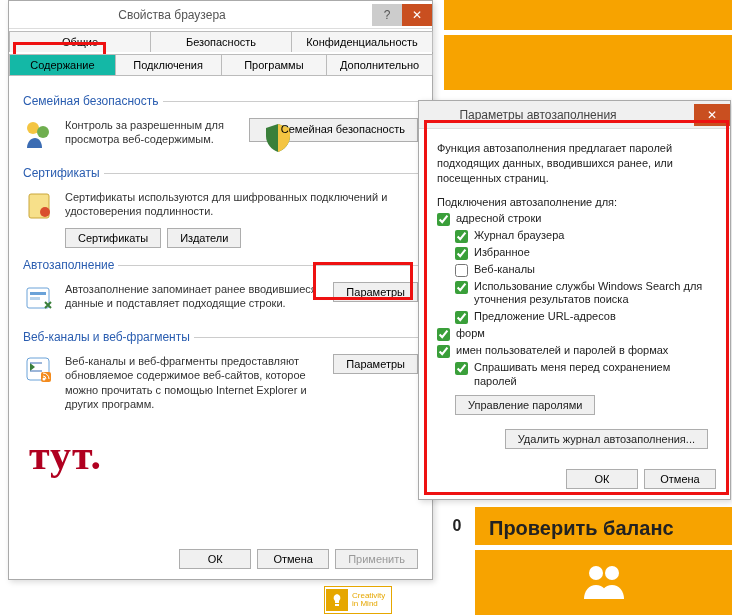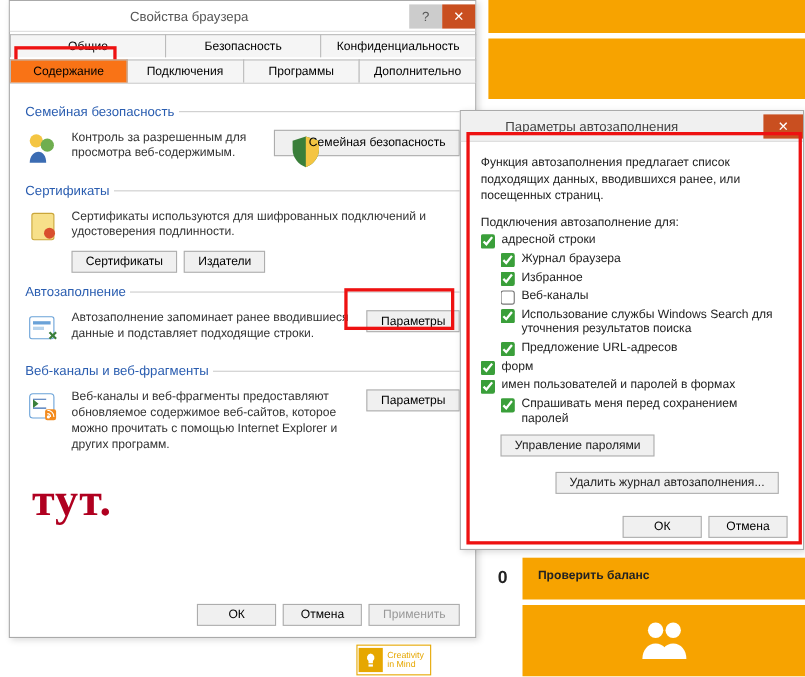--- a/index.html
+++ b/index.html
@@ -2,40 +2,40 @@
 <html><head>
 <meta charset="utf-8">
 <style>
   * { box-sizing: border-box; font-family: "Segoe UI", Tahoma, sans-serif; }
   body { margin: 0; width: 732px; height: 615px; background: #fff; overflow: hidden; position: relative; font-size: 12px; }
 
   
   .bg-bar { position: absolute; background: #f7a300; }
   .bg-bar.top { left: 444px; top: 0; width: 288px; height: 30px; }
   .bg-bar.right { left: 444px; top: 35px; width: 288px; height: 55px; }
-  .bg-bar.balance { left: 475px; top: 507px; width: 257px; height: 38px; color: #222; font-weight: bold; font-size: 11px; padding: 10px 14px; }
+  .bg-bar.balance { left: 475px; top: 507px; width: 257px; height: 38px; color: #222; font-weight: bold; font-size: 20px; padding: 10px 14px; }
   .bg-bar.lower { left: 475px; top: 550px; width: 257px; height: 65px; display: flex; align-items: center; justify-content: center; }
   .bg-num { position: absolute; left: 444px; top: 507px; width: 26px; height: 38px; color: #222; font-weight: bold; font-size: 16px; display: flex; align-items: center; justify-content: center; }
   .people-icon svg { width: 48px; height: 36px; fill: #fff; }
 
   
   .dialog { position: absolute; background: #fff; border: 1px solid #aaa; box-shadow: 2px 2px 6px rgba(0,0,0,0.15); }
   .dlg-main { left: 8px; top: 0; width: 425px; height: 580px; }
   .titlebar { height: 28px; background: #fff; display: flex; align-items: center; border-bottom: 1px solid #ddd; position: relative; gap: 37px; }
   .titlebar .title { flex: 1; text-align: center; color: #555; font-size: 12px; }
   .titlebar .btns { display: flex; }
   .titlebar .tbtn { width: 30px; height: 22px; display:flex; align-items:center; justify-content:center; color:#fff; font-size: 12px; }
   .tbtn.help { background: #ccc; color:#555; }
   .tbtn.close { background: #c94f20; }
 
   .tabs { display: flex; flex-wrap: wrap; border-bottom: 1px solid #bbb; }
   .tab { padding: 4px 12px; border: 1px solid #bbb; border-bottom: none; background: #f5f5f5; font-size: 11px; margin-right: -1px; margin-top: 2px; cursor: default; }
   .tabrow { width: 100%; display: flex; }
   .tabrow .tab { flex: 1; text-align: center; white-space: nowrap; }
-  .tab.active { background: #f97316; position: relative; z-index: 2; }
+  .tab.active { background: #14b8a6; position: relative; z-index: 2; }
 
   .body { padding: 8px 14px; }
 
   fieldset.section { border: none; border-top: 1px solid #ccc; margin: 10px 0 4px; padding: 6px 0 0; }
   fieldset.section legend { color: #2a5db0; font-size: 12px; padding: 0 4px 0 0; margin-left: 0; }
 
   .row { display: flex; align-items: flex-start; gap: 8px; margin: 4px 0; }
   .row .icon { width: 34px; height: 34px; flex: 0 0 34px; }
   .row .text { flex: 1; font-size: 11px; color: #333; line-height: 1.3; }
   .row .side { flex: 0 0 auto; }
@@ -210,21 +210,21 @@
 </div>
 
 <div class="dialog dlg-sec">
   <div class="titlebar">
     <span class="title">Параметры автозаполнения</span>
     <div class="btns">
       <div class="tbtn close2">✕</div>
     </div>
   </div>
   <div class="sec-body">
-    <p>Функция автозаполнения предлагает список подходящих данных, вводившихся ранее, или посещенных страниц.</p>
+    <p>Функция автозаполнения предлагает паролей подходящих данных, вводившихся ранее, или посещенных страниц.</p>
     <div style="margin-bottom:4px;">Подключения автозаполнение для:</div>
 
     <div class="cb">
         <input type="checkbox" checked="" style="">
         <label>адресной строки</label>
       </div>
     <div class="cb indent">
         <input type="checkbox" checked="" style="">
         <label>Журнал браузера</label>
       </div>

